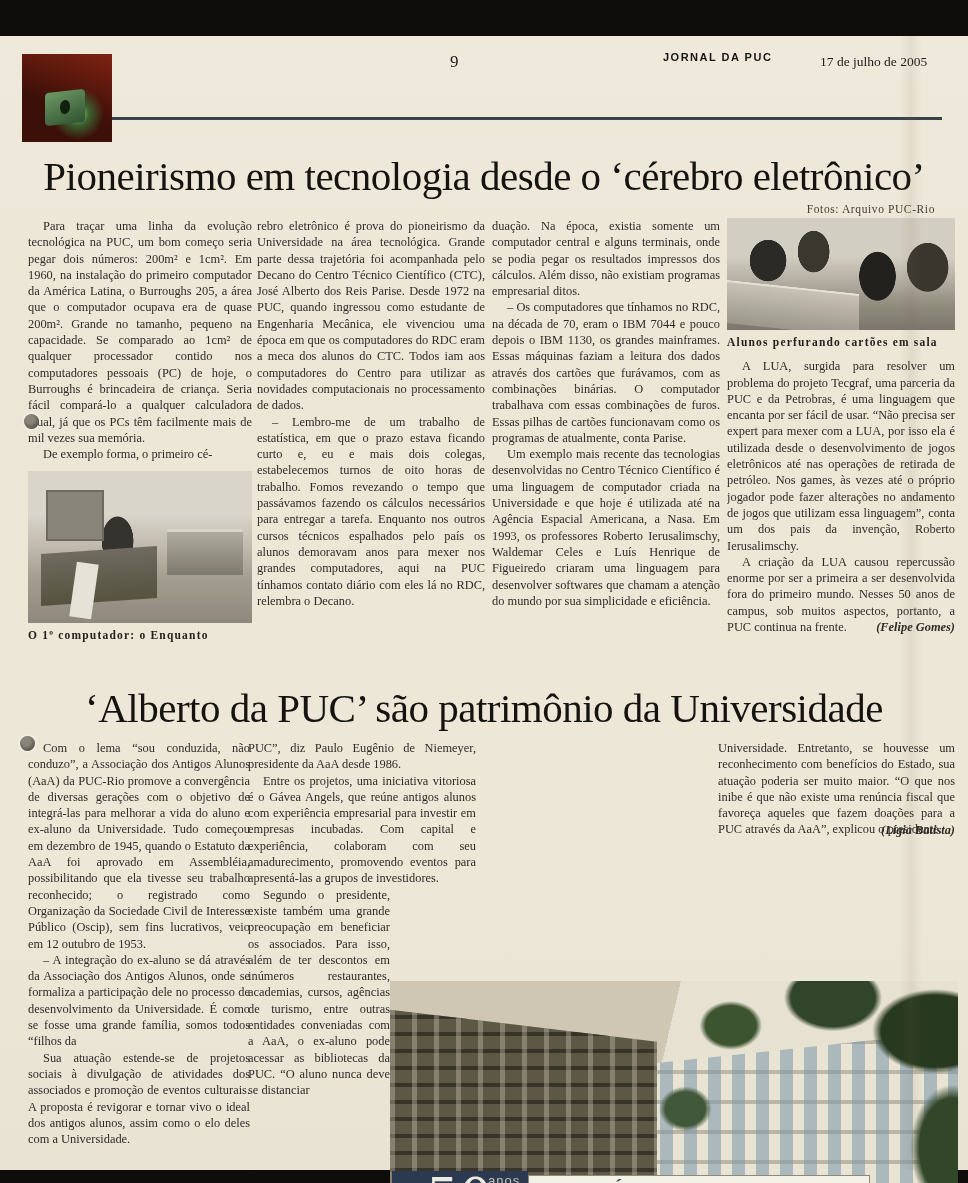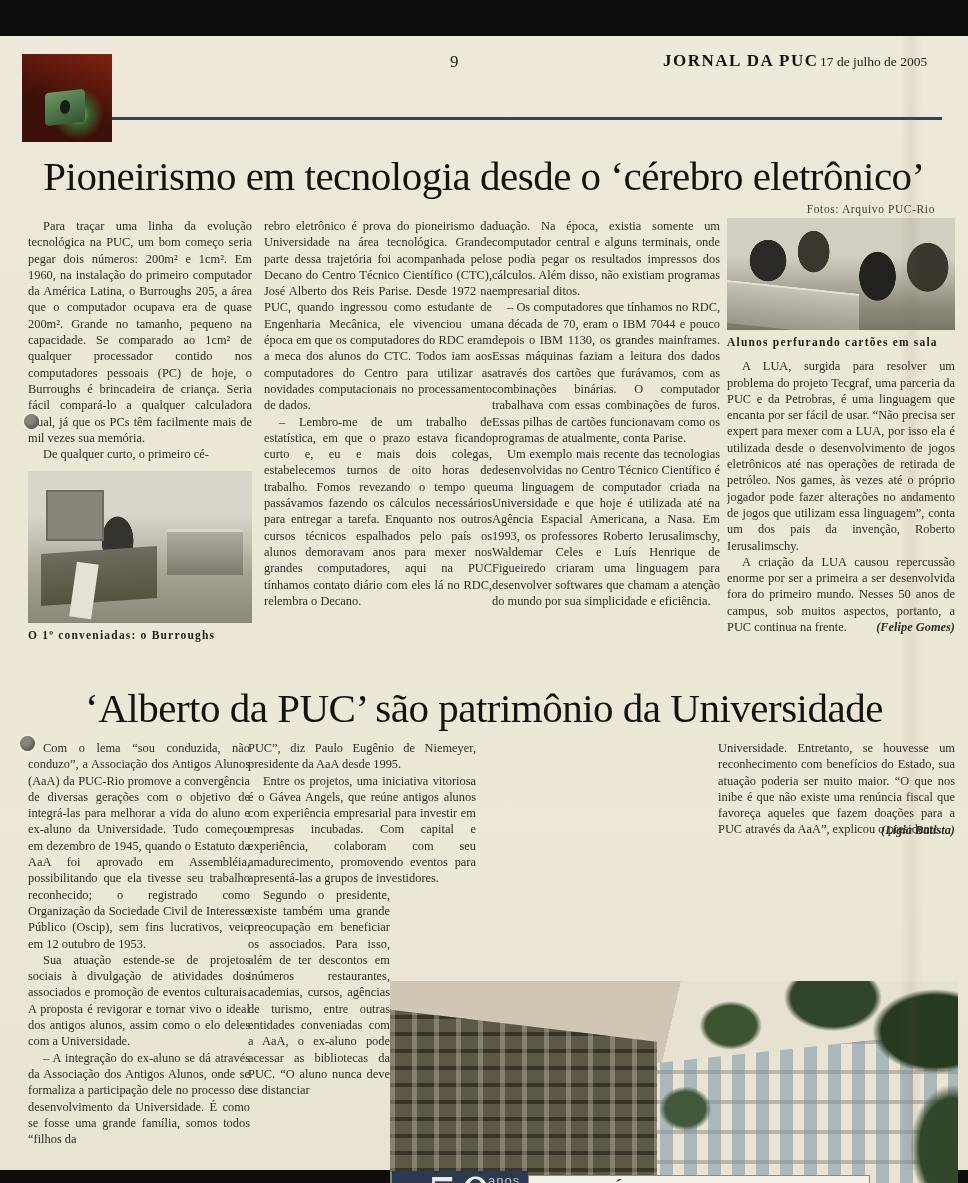--- a/index.html
+++ b/index.html
@@ -6,21 +6,21 @@
   #page{position:relative;width:968px;height:1183px;background:#0e0d0b;overflow:hidden;
         font-family:"Liberation Serif",serif;color:#2e2b26;}
   #paper{position:absolute;left:0;top:36px;width:968px;height:1134px;
          background:linear-gradient(180deg,#efe9db 0%,#ece6d7 30%,#ede7d8 70%,#e9e3d4 100%);}
   #paper:after{content:"";position:absolute;left:900px;top:0;width:22px;height:100%;
          background:linear-gradient(90deg,transparent,rgba(120,105,80,.10),transparent);}
   .band{position:absolute;background:#0e0d0b;}
   .abs{position:absolute;}
   
   .pagenum{font-size:17px;color:#1c1a17;}
-  .masthead{font-family:Liberation Serif, serif;font-weight:bold;font-size:17px;letter-spacing:1.5px;color:#171512;}
+  .masthead{font-family:Liberation Sans, sans-serif;font-weight:bold;font-size:11px;letter-spacing:1.5px;color:#171512;}
   .dateline{font-size:13.5px;color:#23201c;}
   .rule{position:absolute;height:3px;background:#37424a;}
   
   .headline{position:absolute;left:28px;width:912px;text-align:center;white-space:nowrap;
             font-family:"Liberation Serif",serif;font-size:41px;letter-spacing:-0.5px;color:#15130f;}
   .credit{font-size:11.5px;letter-spacing:.6px;color:#423e36;text-align:right;}
   
   .col{position:absolute;overflow:hidden;font-size:12.4px;line-height:16.3px;text-align:justify;}
   .p{margin:0;text-indent:15px;}
   .cont{margin:0;text-indent:0;}
@@ -101,31 +101,31 @@
           <i></i>
         </span>
     </div>
     <div class="rule" style="left:112px;top:81px;width:830px;"></div>
 
     <div class="headline" style="top:116px;">Pioneirismo em tecnologia desde o ‘cérebro eletrônico’</div>
     <div class="abs credit" style="left:735px;top:167px;width:200px;">Fotos: Arquivo PUC-Rio</div>
 
     <div class="col" style="left:28px;top:182px;width:224px;height:460px;">
       <p class="p">Para traçar uma linha da evolução tecnológica na PUC, um bom começo seria pegar dois números: 200m² e 1cm². Em 1960, na instalação do primeiro computador da América Latina, o Burroughs 205, a área que o computador ocupava era de quase 200m². Grande no tamanho, pequeno na capacidade. Se comparado ao 1cm² de qualquer processador contido nos computadores pessoais (PC) de hoje, o Burroughs é brincadeira de criança. Seria fácil compará-lo a qualquer calculadora atual, já que os PCs têm facilmente mais de mil vezes sua memória.</p>
-      <p class="p">De qualquer curto, o primeiro cé-</p>
+      <p class="p">De exemplo forma, o primeiro cé-</p>
       <div class="photo ph-bw1" style="width:224px;height:152px;margin-top:9px;">
         <span class="cab"></span>
           <span class="mach"></span>
         <span class="desk"></span>
           <span class="tape"></span>
       </div>
-      <div class="caption">O 1º conveniadas: o Burroughs</div>
+      <div class="caption">O 1º computador: o Enquanto</div>
     </div>
 
-    <div class="col" style="left:257px;top:182px;width:228px;height:460px;margin-left:7px;">
+    <div class="col" style="left:257px;top:182px;width:228px;height:460px;">
       <p class="cont">rebro eletrônico é prova do pioneirismo da Universidade na área tecnológica. Grande parte dessa trajetória foi acompanhada pelo Decano do Centro Técnico Científico (CTC), José Alberto dos Reis Parise. Desde 1972 na PUC, quando ingressou como estudante de Engenharia Mecânica, ele vivenciou uma época em que os computadores do RDC eram a meca dos alunos do CTC. Todos iam aos computadores do Centro para utilizar as novidades computacionais no processamento de dados.</p>
       <p class="p">– Lembro-me de um trabalho de estatística, em que o prazo estava ficando curto e, eu e mais dois colegas, estabelecemos turnos de oito horas de trabalho. Fomos revezando o tempo que passávamos fazendo os cálculos necessários para entregar a tarefa. Enquanto nos outros cursos técnicos espalhados pelo país os alunos demoravam anos para mexer nos grandes computadores, aqui na PUC tínhamos contato diário com eles lá no RDC, relembra o Decano.</p>
     </div>
 
     <div class="col" style="left:492px;top:182px;width:228px;height:460px;">
       <p class="cont">duação. Na época, existia somente um computador central e alguns terminais, onde se podia pegar os resultados impressos dos cálculos. Além disso, não existiam programas empresarial ditos.</p>
       <p class="p">– Os computadores que tínhamos no RDC, na década de 70, eram o IBM 7044 e pouco depois o IBM 1130, os grandes mainframes. Essas máquinas faziam a leitura dos dados através dos cartões que furávamos, com as combinações binárias. O computador trabalhava com essas combinações de furos. Essas pilhas de cartões funcionavam como os programas de atualmente, conta Parise.</p>
       <p class="p">Um exemplo mais recente das tecnologias desenvolvidas no Centro Técnico Científico é uma linguagem de computador criada na Universidade e que hoje é utilizada até na Agência Espacial Americana, a Nasa. Em 1993, os professores Roberto Ierusalimschy, Waldemar Celes e Luís Henrique de Figueiredo criaram uma linguagem para desenvolver softwares que chamam a atenção do mundo por sua simplicidade e eficiência.</p>
     </div>
 
@@ -136,26 +136,26 @@
       <div class="caption" style="margin-bottom:8px;">Alunos perfurando cartões em sala</div>
       <p class="p">A LUA, surgida para resolver um problema do projeto Tecgraf, uma parceria da PUC e da Petrobras, é uma linguagem que encanta por ser fácil de usar. “Não precisa ser expert para mexer com a LUA, por isso ela é utilizada desde o desenvolvimento de jogos eletrônicos até nas operações de retirada de petróleo. Nos games, às vezes até o próprio jogador pode fazer alterações no andamento de jogos que utilizam essa linguagem”, conta um dos pais da invenção, Roberto Ierusalimschy.</p>
       <p class="p">A criação da LUA causou repercussão enorme por ser a primeira a ser desenvolvida fora do primeiro mundo. Nesses 50 anos de campus, sob muitos aspectos, portanto, a PUC continua na frente.</p>
       <div class="byline">(Felipe Gomes)</div>
     </div>
 
     <div class="headline" style="top:648px;">‘Alberto da PUC’ são patrimônio da Universidade</div>
 
     <div class="col" style="left:28px;top:704px;width:222px;height:430px;">
       <p class="p">Com o lema “sou conduzida, não conduzo”, a Associação dos Antigos Alunos (AaA) da PUC-Rio promove a convergência de diversas gerações com o objetivo de integrá-las para melhorar a vida do aluno e ex-aluno da Universidade. Tudo começou em dezembro de 1945, quando o Estatuto da AaA foi aprovado em Assembléia, possibilitando que ela tivesse seu trabalho reconhecido; o registrado como Organização da Sociedade Civil de Interesse Público (Oscip), sem fins lucrativos, veio em 12 outubro de 1953.</p>
+      <p class="p">– A integração do ex-aluno se dá através da Associação dos Antigos Alunos, onde se formaliza a participação dele no processo de desenvolvimento da Universidade. É como se fosse uma grande família, somos todos “filhos da</p>
       <p class="p">Sua atuação estende-se de projetos sociais à divulgação de atividades dos associados e promoção de eventos culturais. A proposta é revigorar e tornar vivo o ideal dos antigos alunos, assim como o elo deles com a Universidade.</p>
-      <p class="p">– A integração do ex-aluno se dá através da Associação dos Antigos Alunos, onde se formaliza a participação dele no processo de desenvolvimento da Universidade. É como se fosse uma grande família, somos todos “filhos da</p>
     </div>
 
     <div class="col" style="left:248px;top:704px;width:228px;height:432px;">
-      <p class="cont">PUC”, diz Paulo Eugênio de Niemeyer, presidente da AaA desde 1995.</p>
+      <p class="cont">PUC”, diz Paulo Eugênio de Niemeyer, presidente da AaA desde 1986.</p>
       <p class="p">Entre os projetos, uma iniciativa vitoriosa é o Gávea Angels, que reúne antigos alunos com experiência empresarial para investir em empresas incubadas. Com capital e experiência, colaboram com seu amadurecimento, promovendo eventos para apresentá-las a grupos de investidores.</p>
       <div class="narrow">
         <p class="p">Segundo o presidente, existe também uma grande preocupação em beneficiar os associados. Para isso, além de ter descontos em inúmeros restaurantes, academias, cursos, agências de turismo, entre outras entidades conveniadas com a AaA, o ex-aluno pode acessar as bibliotecas da PUC. “O aluno nunca deve se distanciar</p>
       </div>
     </div>
 
     <div class="col" style="left:483px;top:704px;width:228px;height:160px;">
     </div>
 
     <div class="col" style="left:718px;top:704px;width:237px;height:190px;">

